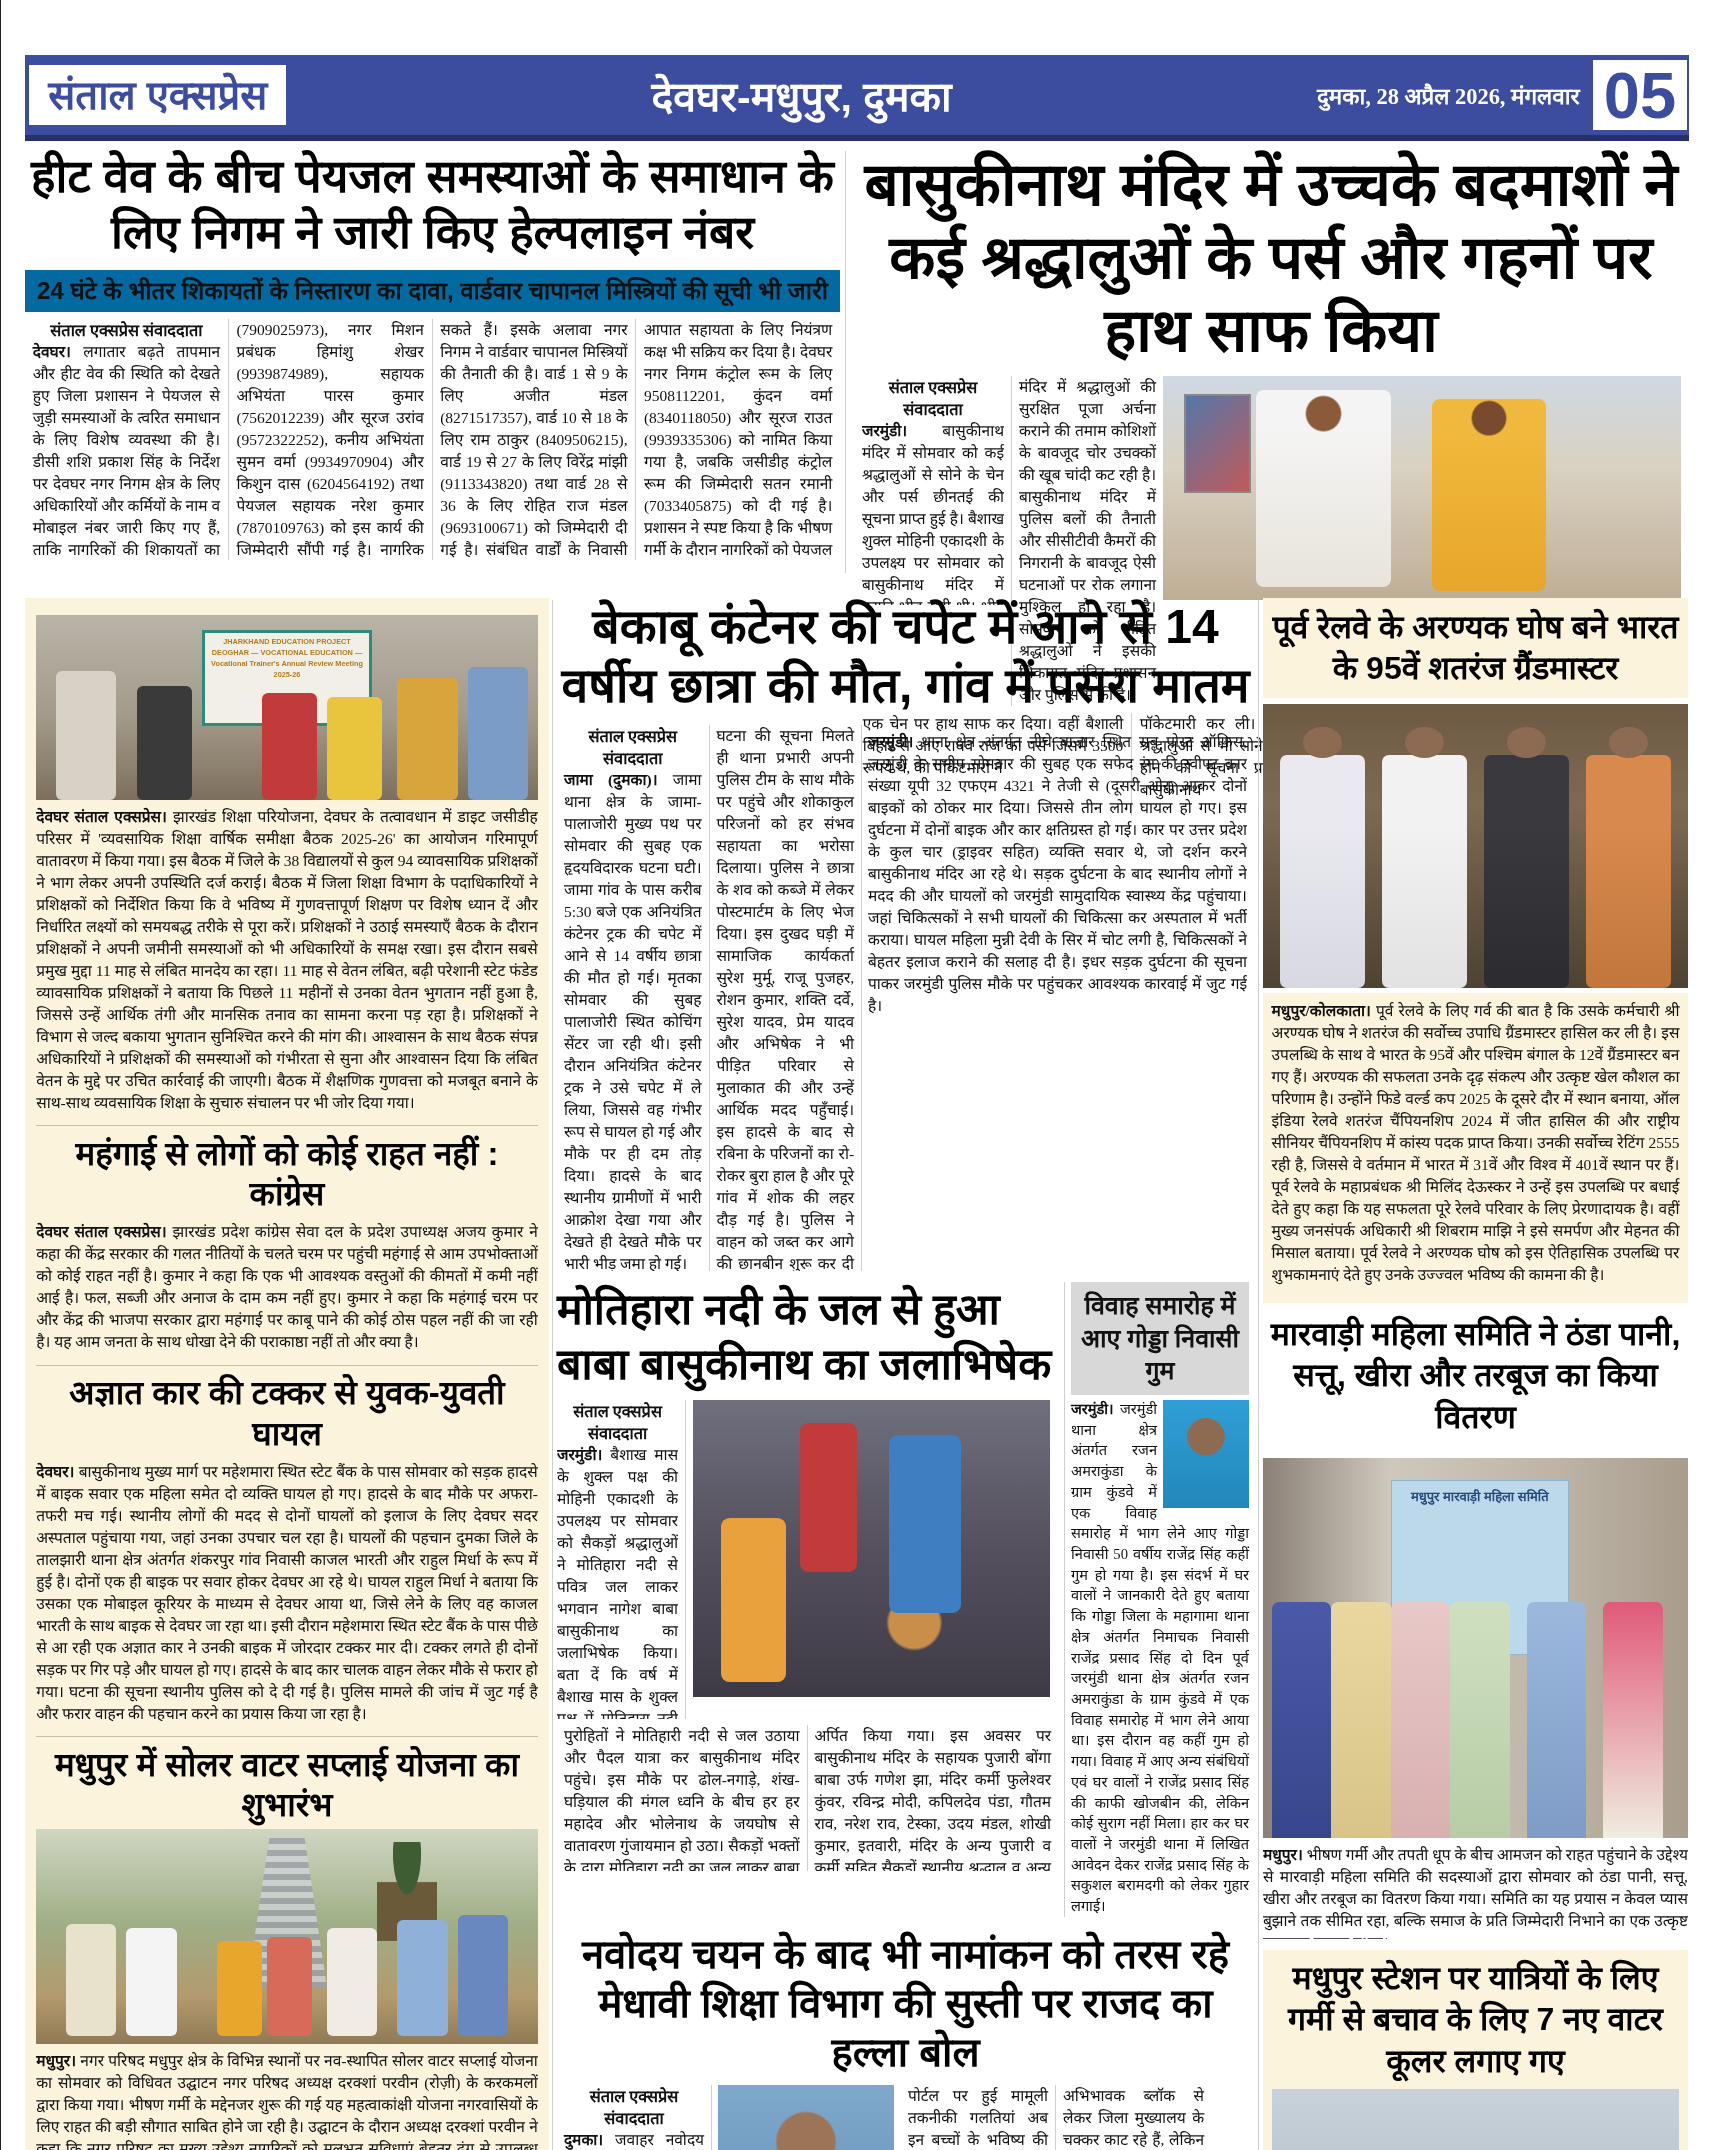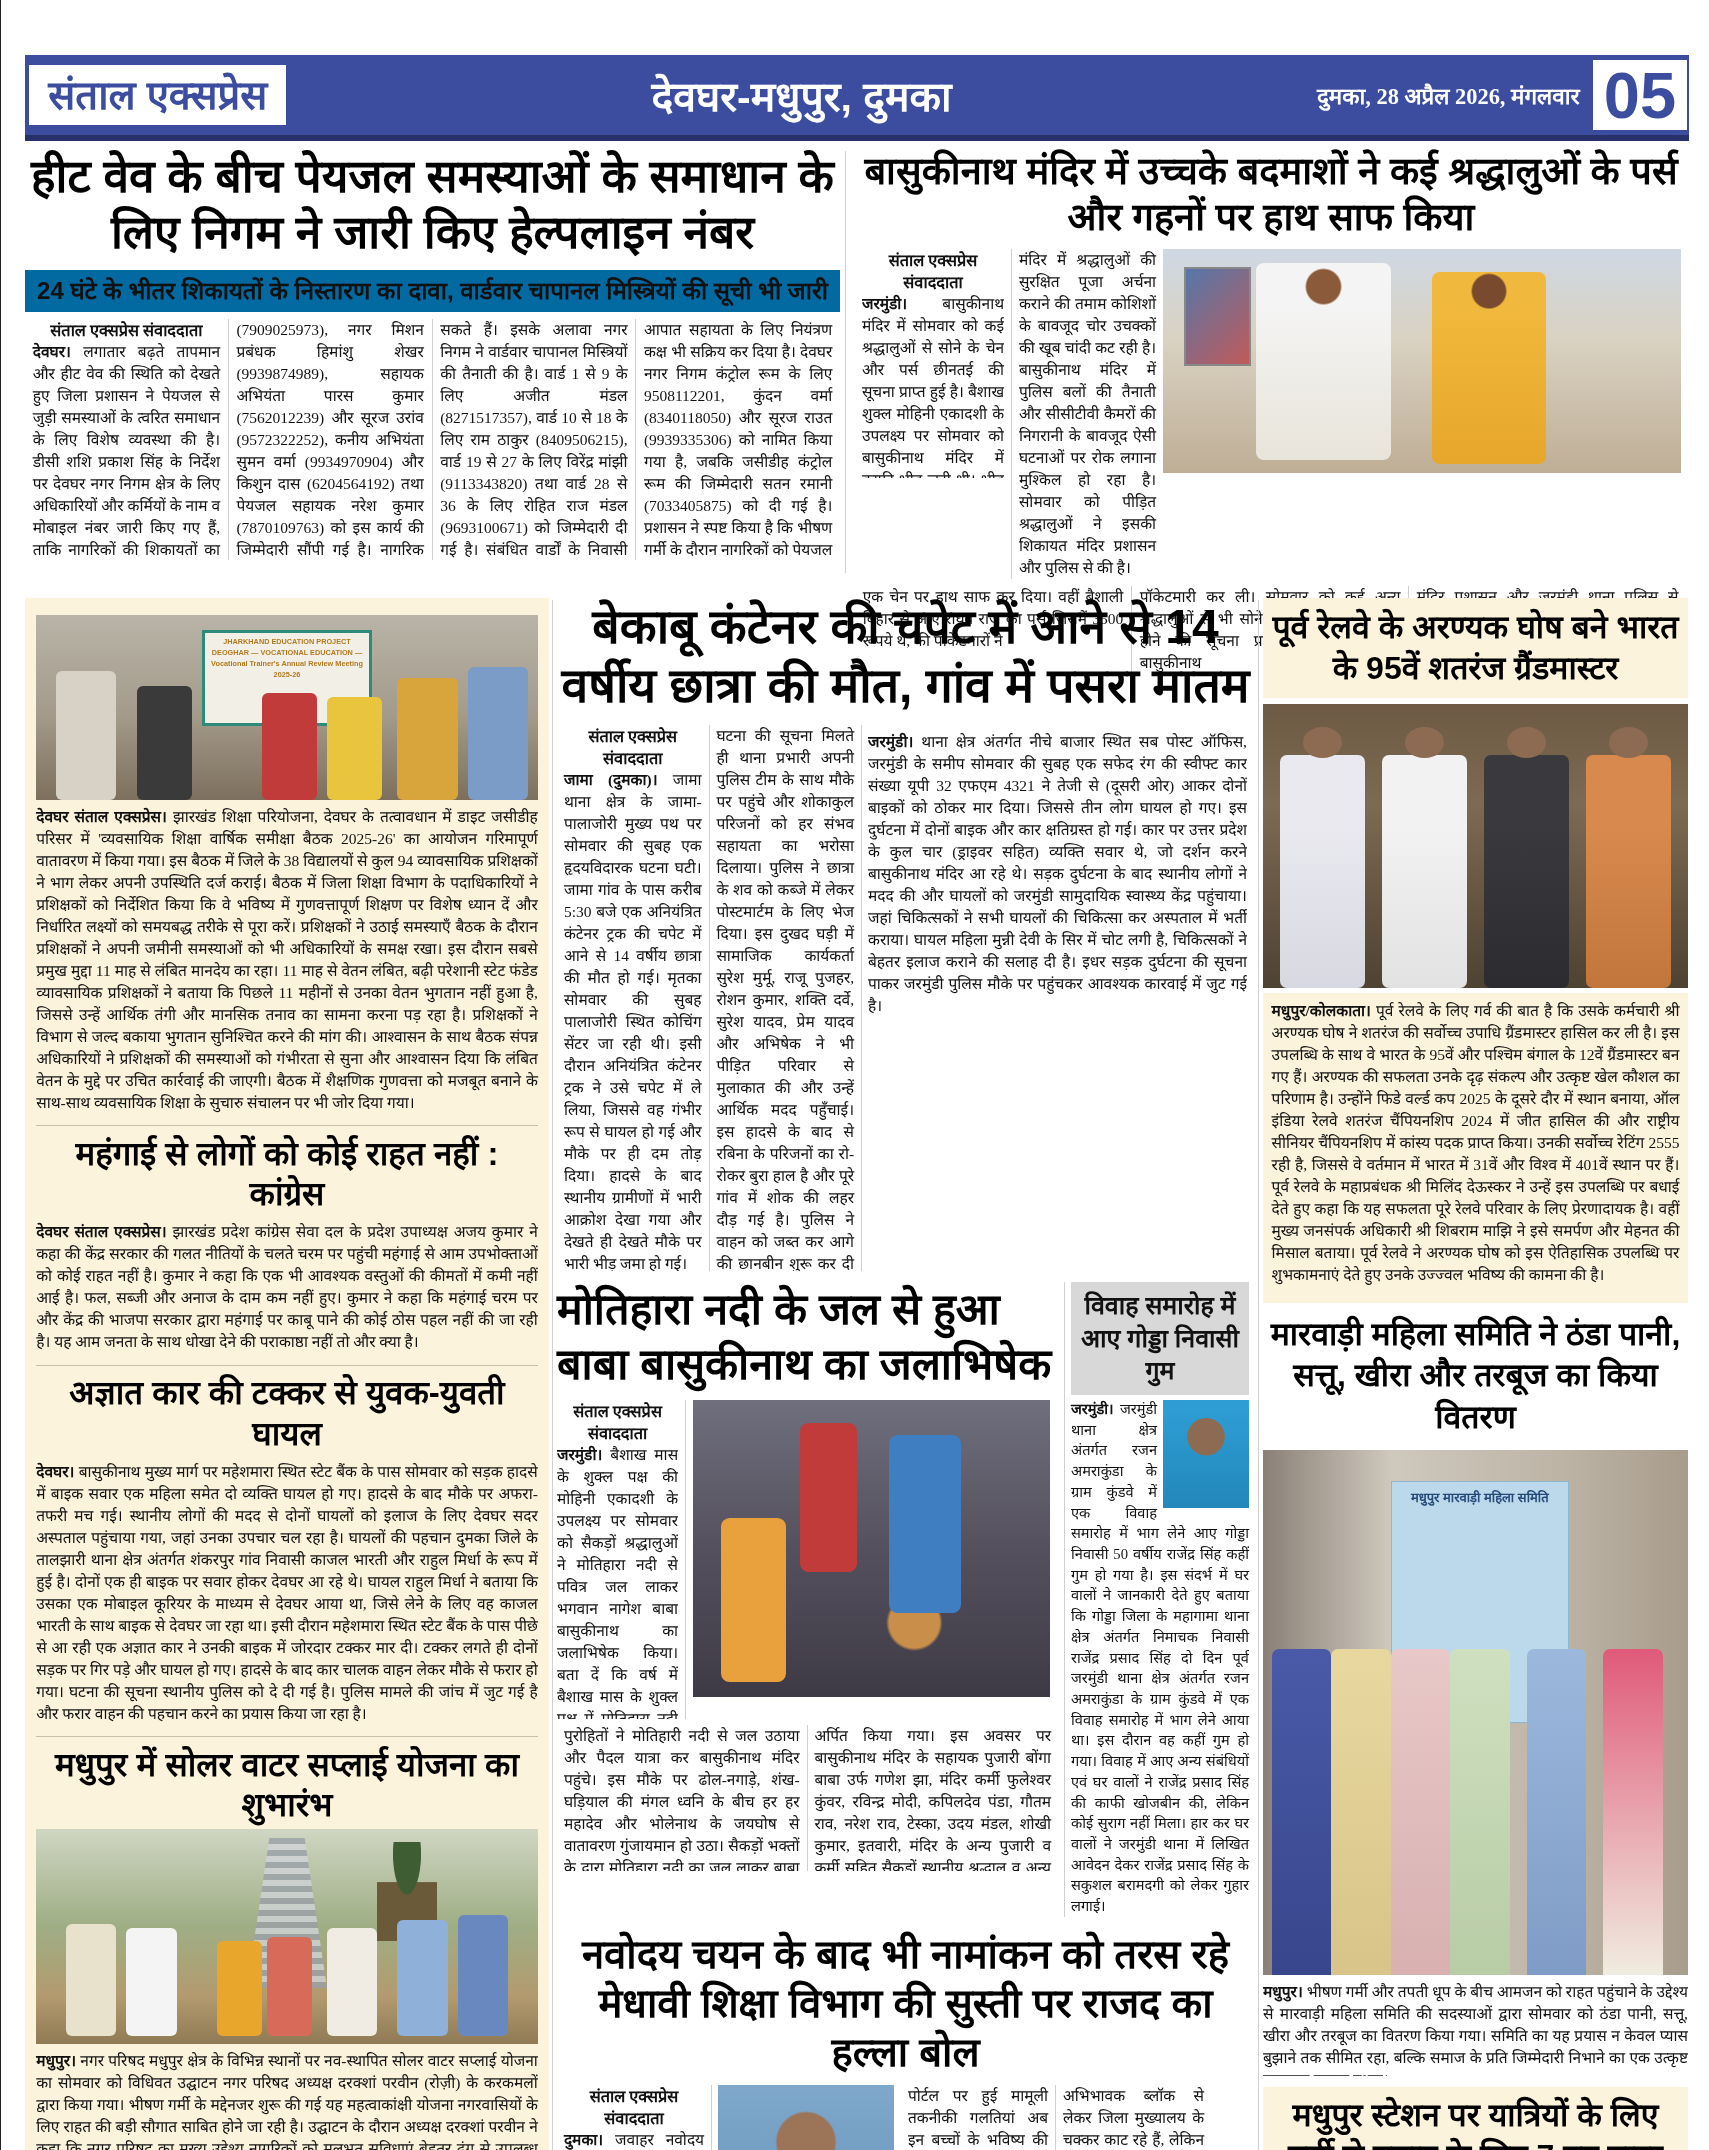--- a/index.html
+++ b/index.html
@@ -30,21 +30,21 @@
   .colrow > div { padding:0 7.7px; border-right:0.4px solid #cfcfcf; }
   .colrow > div:last-child { border-right:none; }
   .photo { position:relative; overflow:hidden; }
 
   
   #a-heat { position:absolute; left:24px; top:148px; width:815px; }
   #a-heat .headline { font-size:46px; }
   #a-heat .cols { margin-top:7.7px; height:241px; overflow:hidden; }
   
   #a-theft { position:absolute; left:854px; top:148px; width:832px; }
-  #a-theft .headline { font-size:38px; }
+  #a-theft .headline { font-size:60px; }
   .theft-main { display:flex; margin-top:8.6px; }
   .theft-photo { width:518px; height:224px; background:
      linear-gradient(180deg,#cfd8e4 0%,#d9d2c2 40%,#bfae96 100%); }
   .theft-photo .fig1 { position:absolute; left:18%; top:6%; width:26%; height:88%;
      background:radial-gradient(circle at 50% 12%, #8a5a3a 9%, transparent 10%),
      linear-gradient(180deg,#f4f4f4 20%, #e8e4da 100%); border-radius:7.7px; }
   .theft-photo .fig2 { position:absolute; left:52%; top:10%; width:22%; height:86%;
      background:radial-gradient(circle at 50% 10%, #7a4a2e 9%, transparent 10%),
      linear-gradient(180deg,#f0b83c 20%, #e7a62c 100%); border-radius:7.7px; }
   .theft-photo .frame { position:absolute; left:4%; top:8%; width:13%; height:44%;
@@ -122,21 +122,21 @@
      linear-gradient(180deg,#6e5a44 0%,#7d6a52 35%,#4e4232 100%); }
   .photo-chess .m { position:absolute; top:18%; width:20%; height:82%; border-radius:6.9px; }
   .photo-chess .m1 { left:4%;  background:linear-gradient(180deg,#e9e9ef 30%,#d8d8e2 100%); }
   .photo-chess .m2 { left:28%; background:linear-gradient(180deg,#f2f2f2 30%,#e2e2e2 100%); }
   .photo-chess .m3 { left:52%; background:linear-gradient(180deg,#3a3a3e 30%,#2c2c30 100%); }
   .photo-chess .m4 { left:76%; background:linear-gradient(180deg,#d88a4e 30%,#c2763c 100%); }
   .photo-chess .hd { position:absolute; top:8%; width:9%; height:11%; border-radius:50%; background:#8d6b52; }
   .chess-body { background:#fcf3dc; padding:7.7px 8.6px; margin-top:4.3px; height:310px; overflow:hidden; }
 
   .marw-head { font-size:32px; margin-top:11.2px; }
-  .photo-marw { width:100%; height:525px; margin-top:11px; background:
+  .photo-marw { width:100%; height:380px; margin-top:19px; background:
      linear-gradient(90deg,#8a8077 0%,#cfc8bd 30%,#bdb4a6 70%,#a89c8c 100%); }
   .photo-marw .ban { position:absolute; left:30%; top:6%; width:42%; height:46%;
      background:#bcd9ec; border:1.7px solid #8fb6cf; padding:6px; }
   .photo-marw .ban div { font-family:"Liberation Sans",sans-serif; font-weight:bold;
      color:#264a7a; font-size:13px; text-align:center; line-height:1.6; }
   .photo-marw .w { position:absolute; bottom:0; height:62%; width:14%; border-radius:6.9px 6.9px 0 0; }
   .marw-body { margin-top:6px; height:95px; overflow:hidden; }
 
   .cool-wrap { background:#fcf3dc; margin-top:11.2px; padding:7.7px 8.6px; }
   .cool-head { font-size:32px; }

